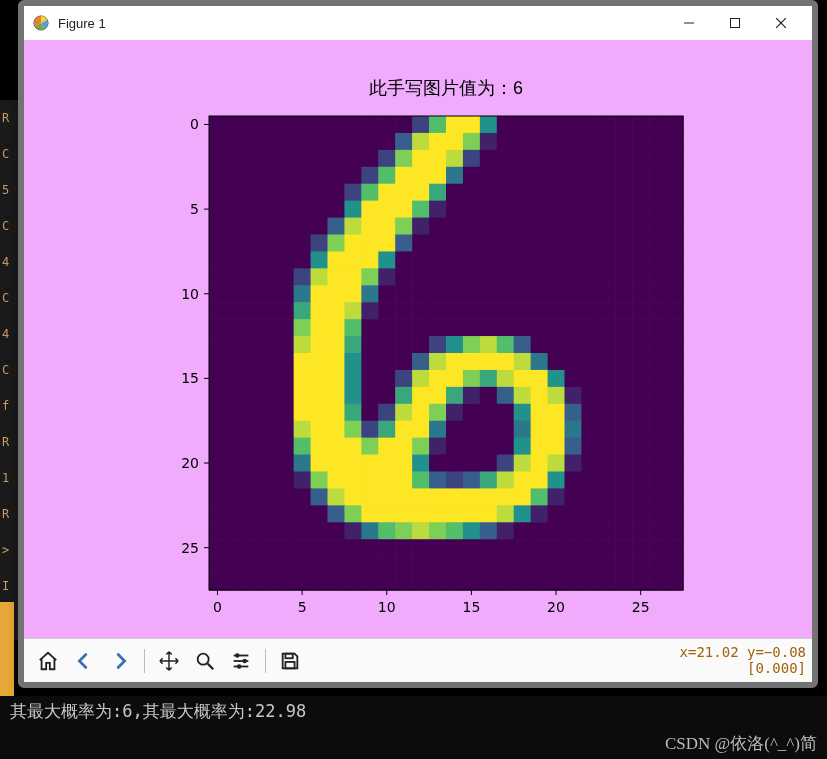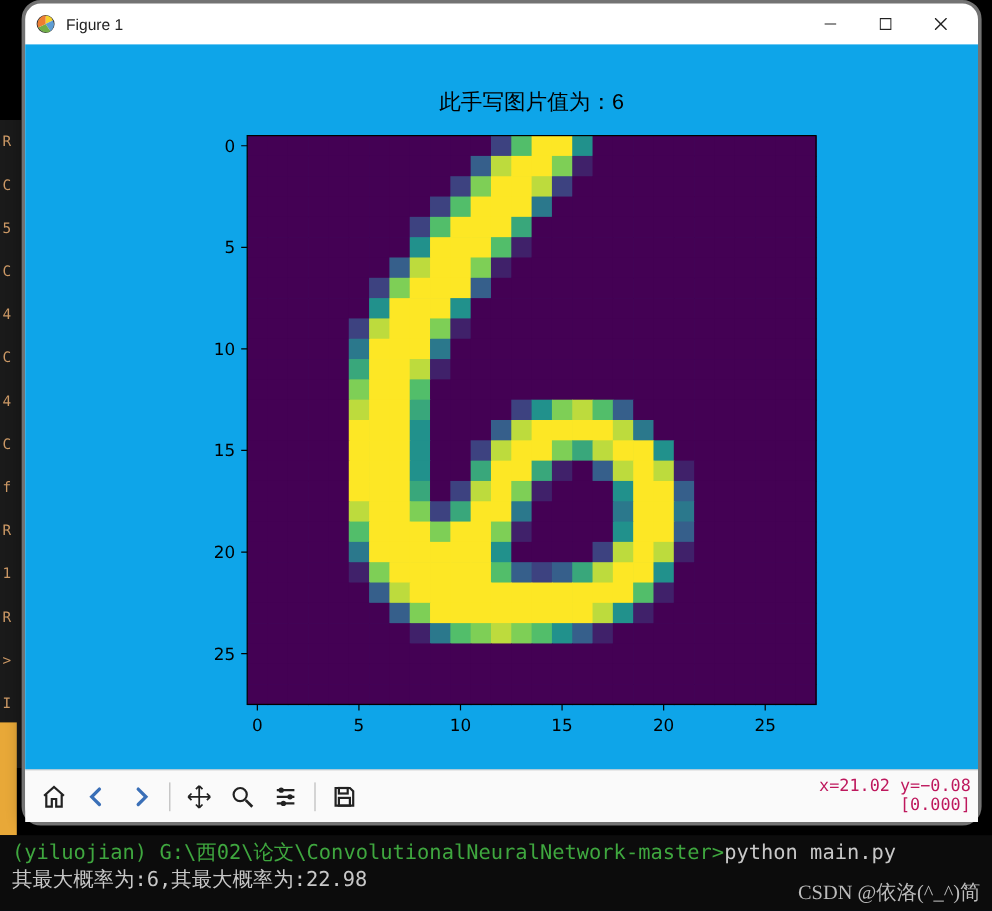--- a/index.html
+++ b/index.html
@@ -27,22 +27,22 @@
   .orange-stripe {
     position: absolute; left:0; bottom:63px; width:14px; height:94px;
     background:#e8a838;
   }
 
   .window {
     position: absolute;
     left: 18px; top: 0;
     width: 800px; height: 688px;
     background: #fff;
-    border: 3px solid #737373;
-    border-radius: 16px;
+    border: 6px solid #737373;
+    border-radius: 6px;
     box-shadow: 0 4px 12px rgba(0,0,0,0.3);
     display: flex;
     flex-direction: column;
   }
   .titlebar {
     height: 34px;
     display: flex;
     align-items: center;
     padding: 0 8px;
     font-size: 13px;
@@ -56,21 +56,21 @@
   .titlebar .spacer { flex: 1 1 auto; }
   .winbtn {
     width: 46px; height: 30px;
     display: inline-flex; align-items: center; justify-content: center;
     color: #222; font-size: 13px;
   }
 
   .figure-area {
     flex: 1 1 auto;
     position: relative;
-    background: #0ea5e9;
+    background: #f0abfc;
   }
   svg.plot {
     position: absolute;
     left: 0; top: 0;
   }
 
   .toolbar {
     height: 44px;
     border-top: 1px solid #ccc;
     display: flex;
@@ -84,21 +84,21 @@
     margin: 0 2px;
     color: #222;
   }
   .tb-sep {
     width: 1px; height: 24px; background: #bbb; margin: 0 6px;
   }
   .coord {
     margin-left: auto;
     font-family: "Consolas","DejaVu Sans Mono",monospace;
     font-size: 14px;
-    color: #be185d;
+    color: #a16207;
     text-align: right;
     line-height: 1.1;
   }
 
   .terminal {
     position: absolute;
     left: 0; bottom: 0;
     width: 827px; height: 63px;
     background: #0c0c0c;
     color: #c8c8c8;
@@ -1030,18 +1030,15 @@
         </svg>
     </span>
     <div class="coord">
       <div>x=21.02 y=−0.08</div>
       <div>[0.000]</div>
     </div>
   </div>
 </div>
 
 <div class="terminal">
-  <div>
-    <span class="prompt">(yiluojian) G:\西02\论文\ConvolutionalNeuralNetwork-master&gt;</span><span class="cmd">python main.py</span>
-  </div>
   <div>其最大概率为:6,其最大概率为:22.98</div>
   <div class="watermark">CSDN @依洛(^_^)简</div>
 </div>
 
 </body></html>

